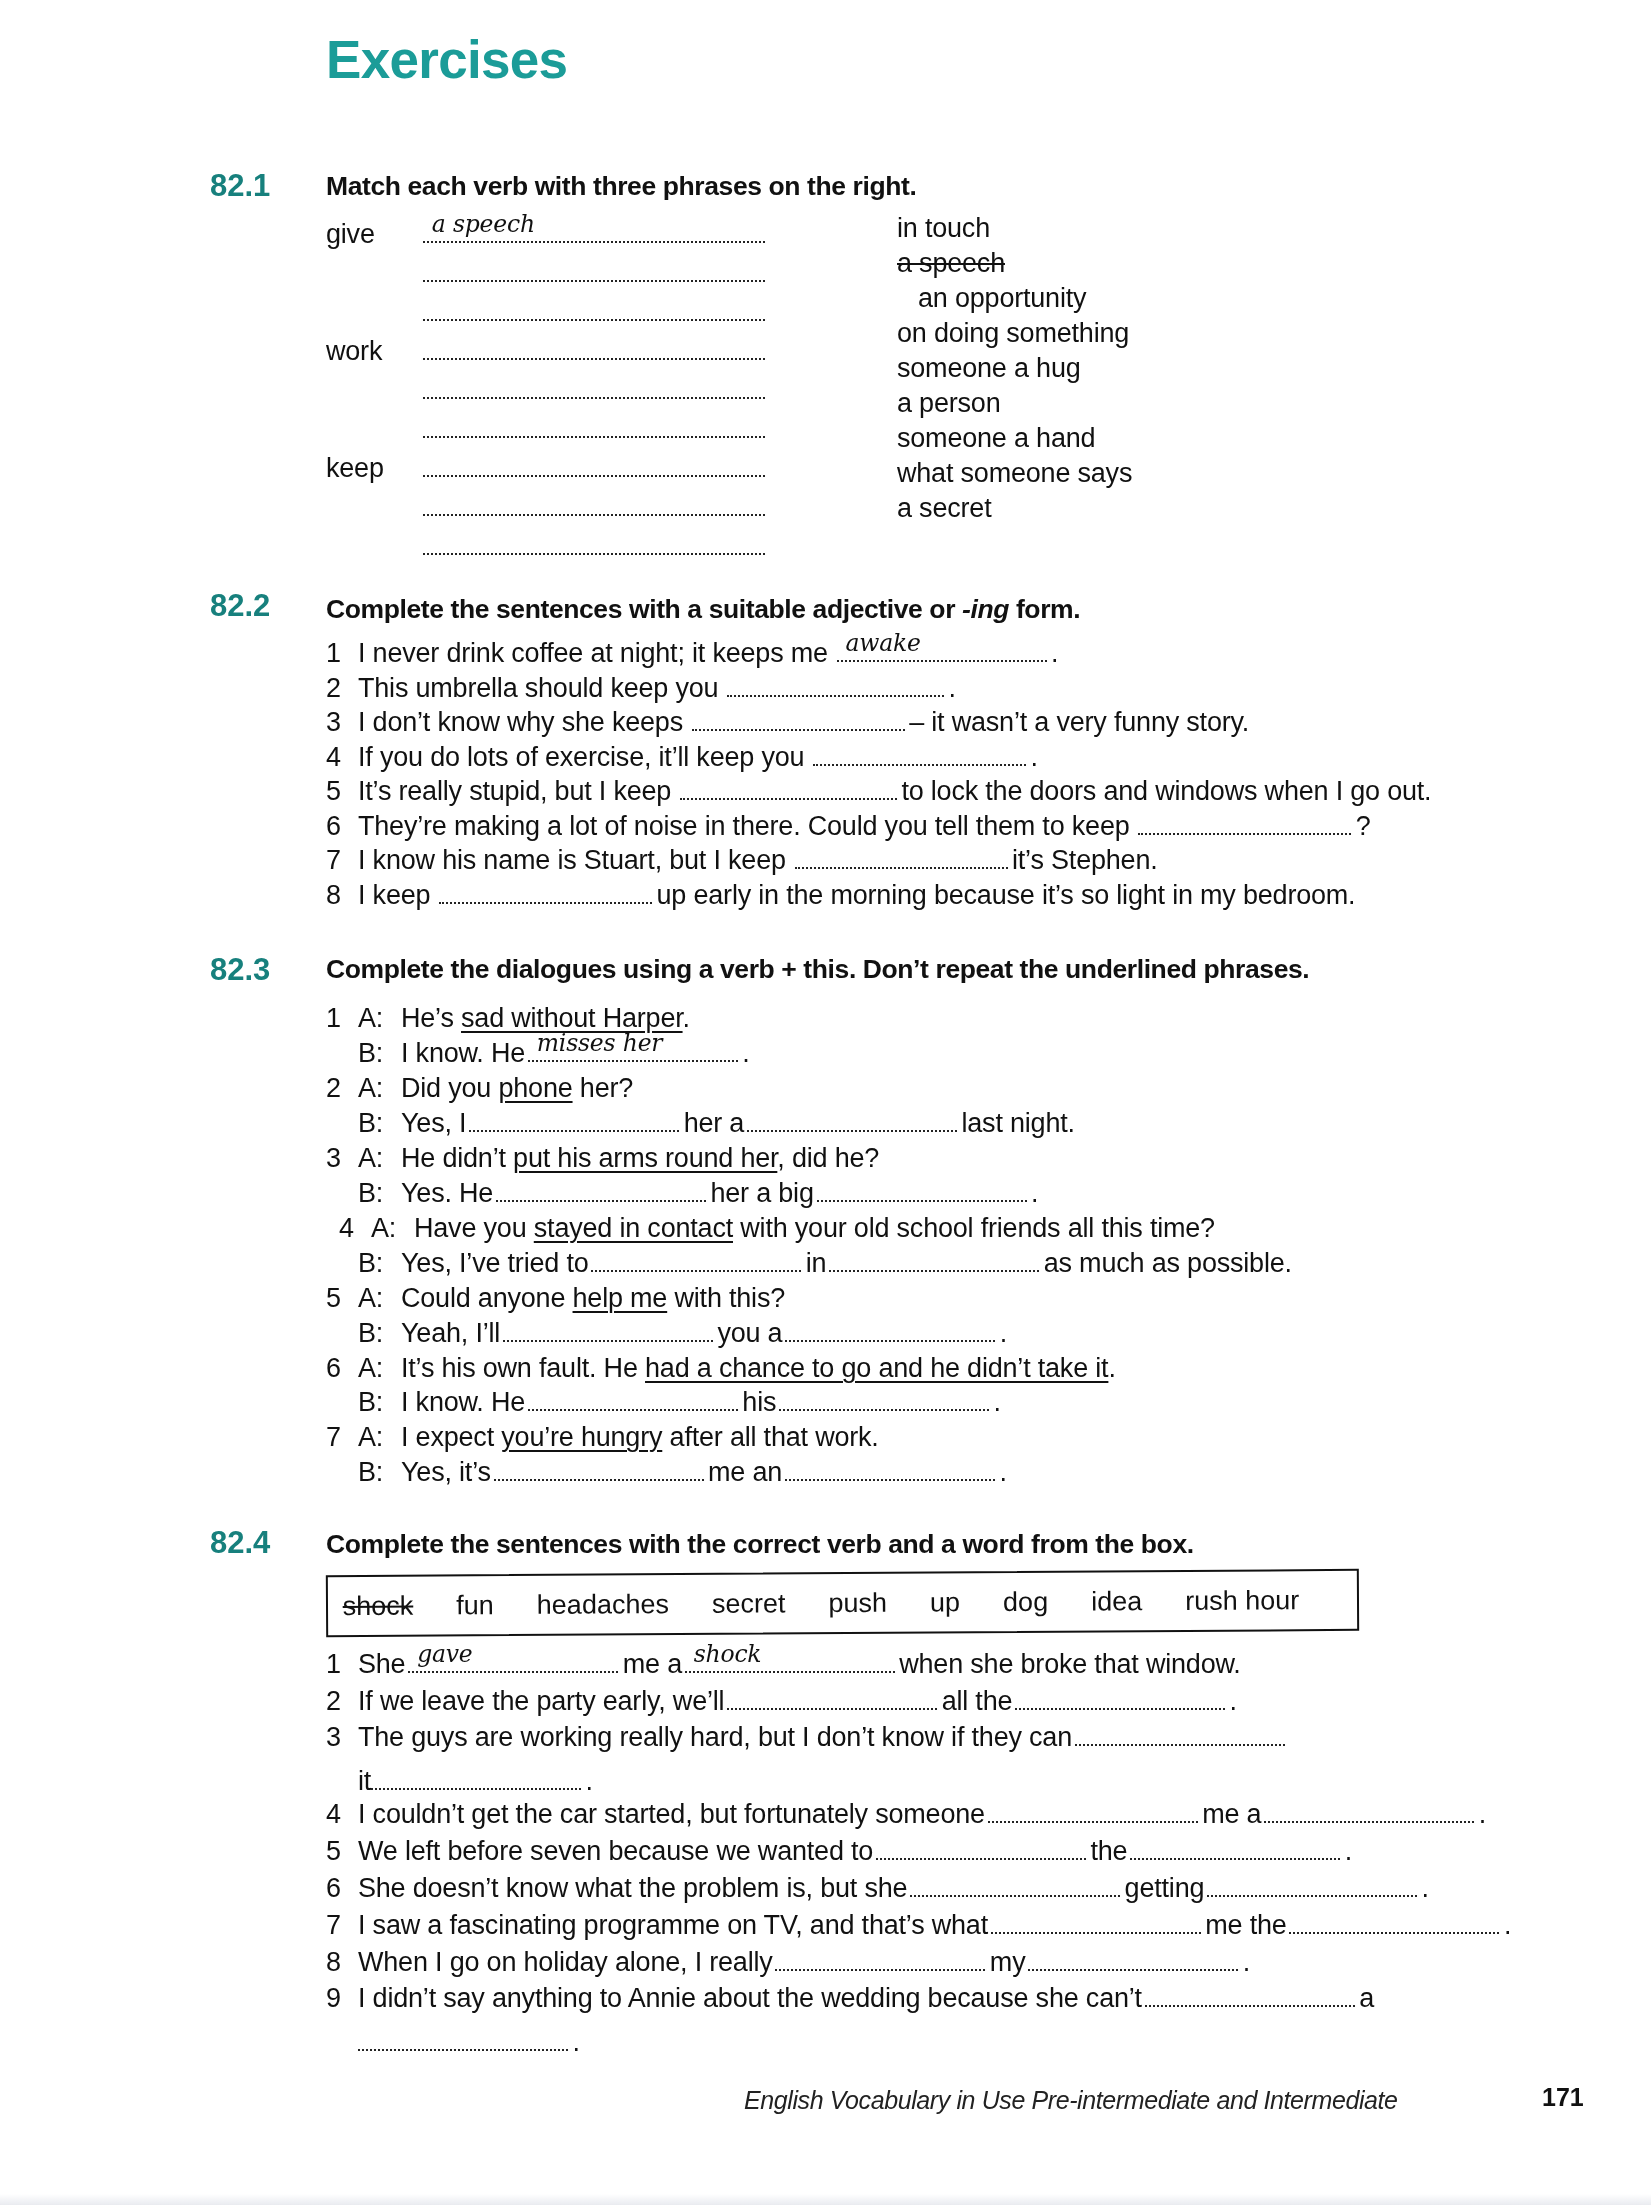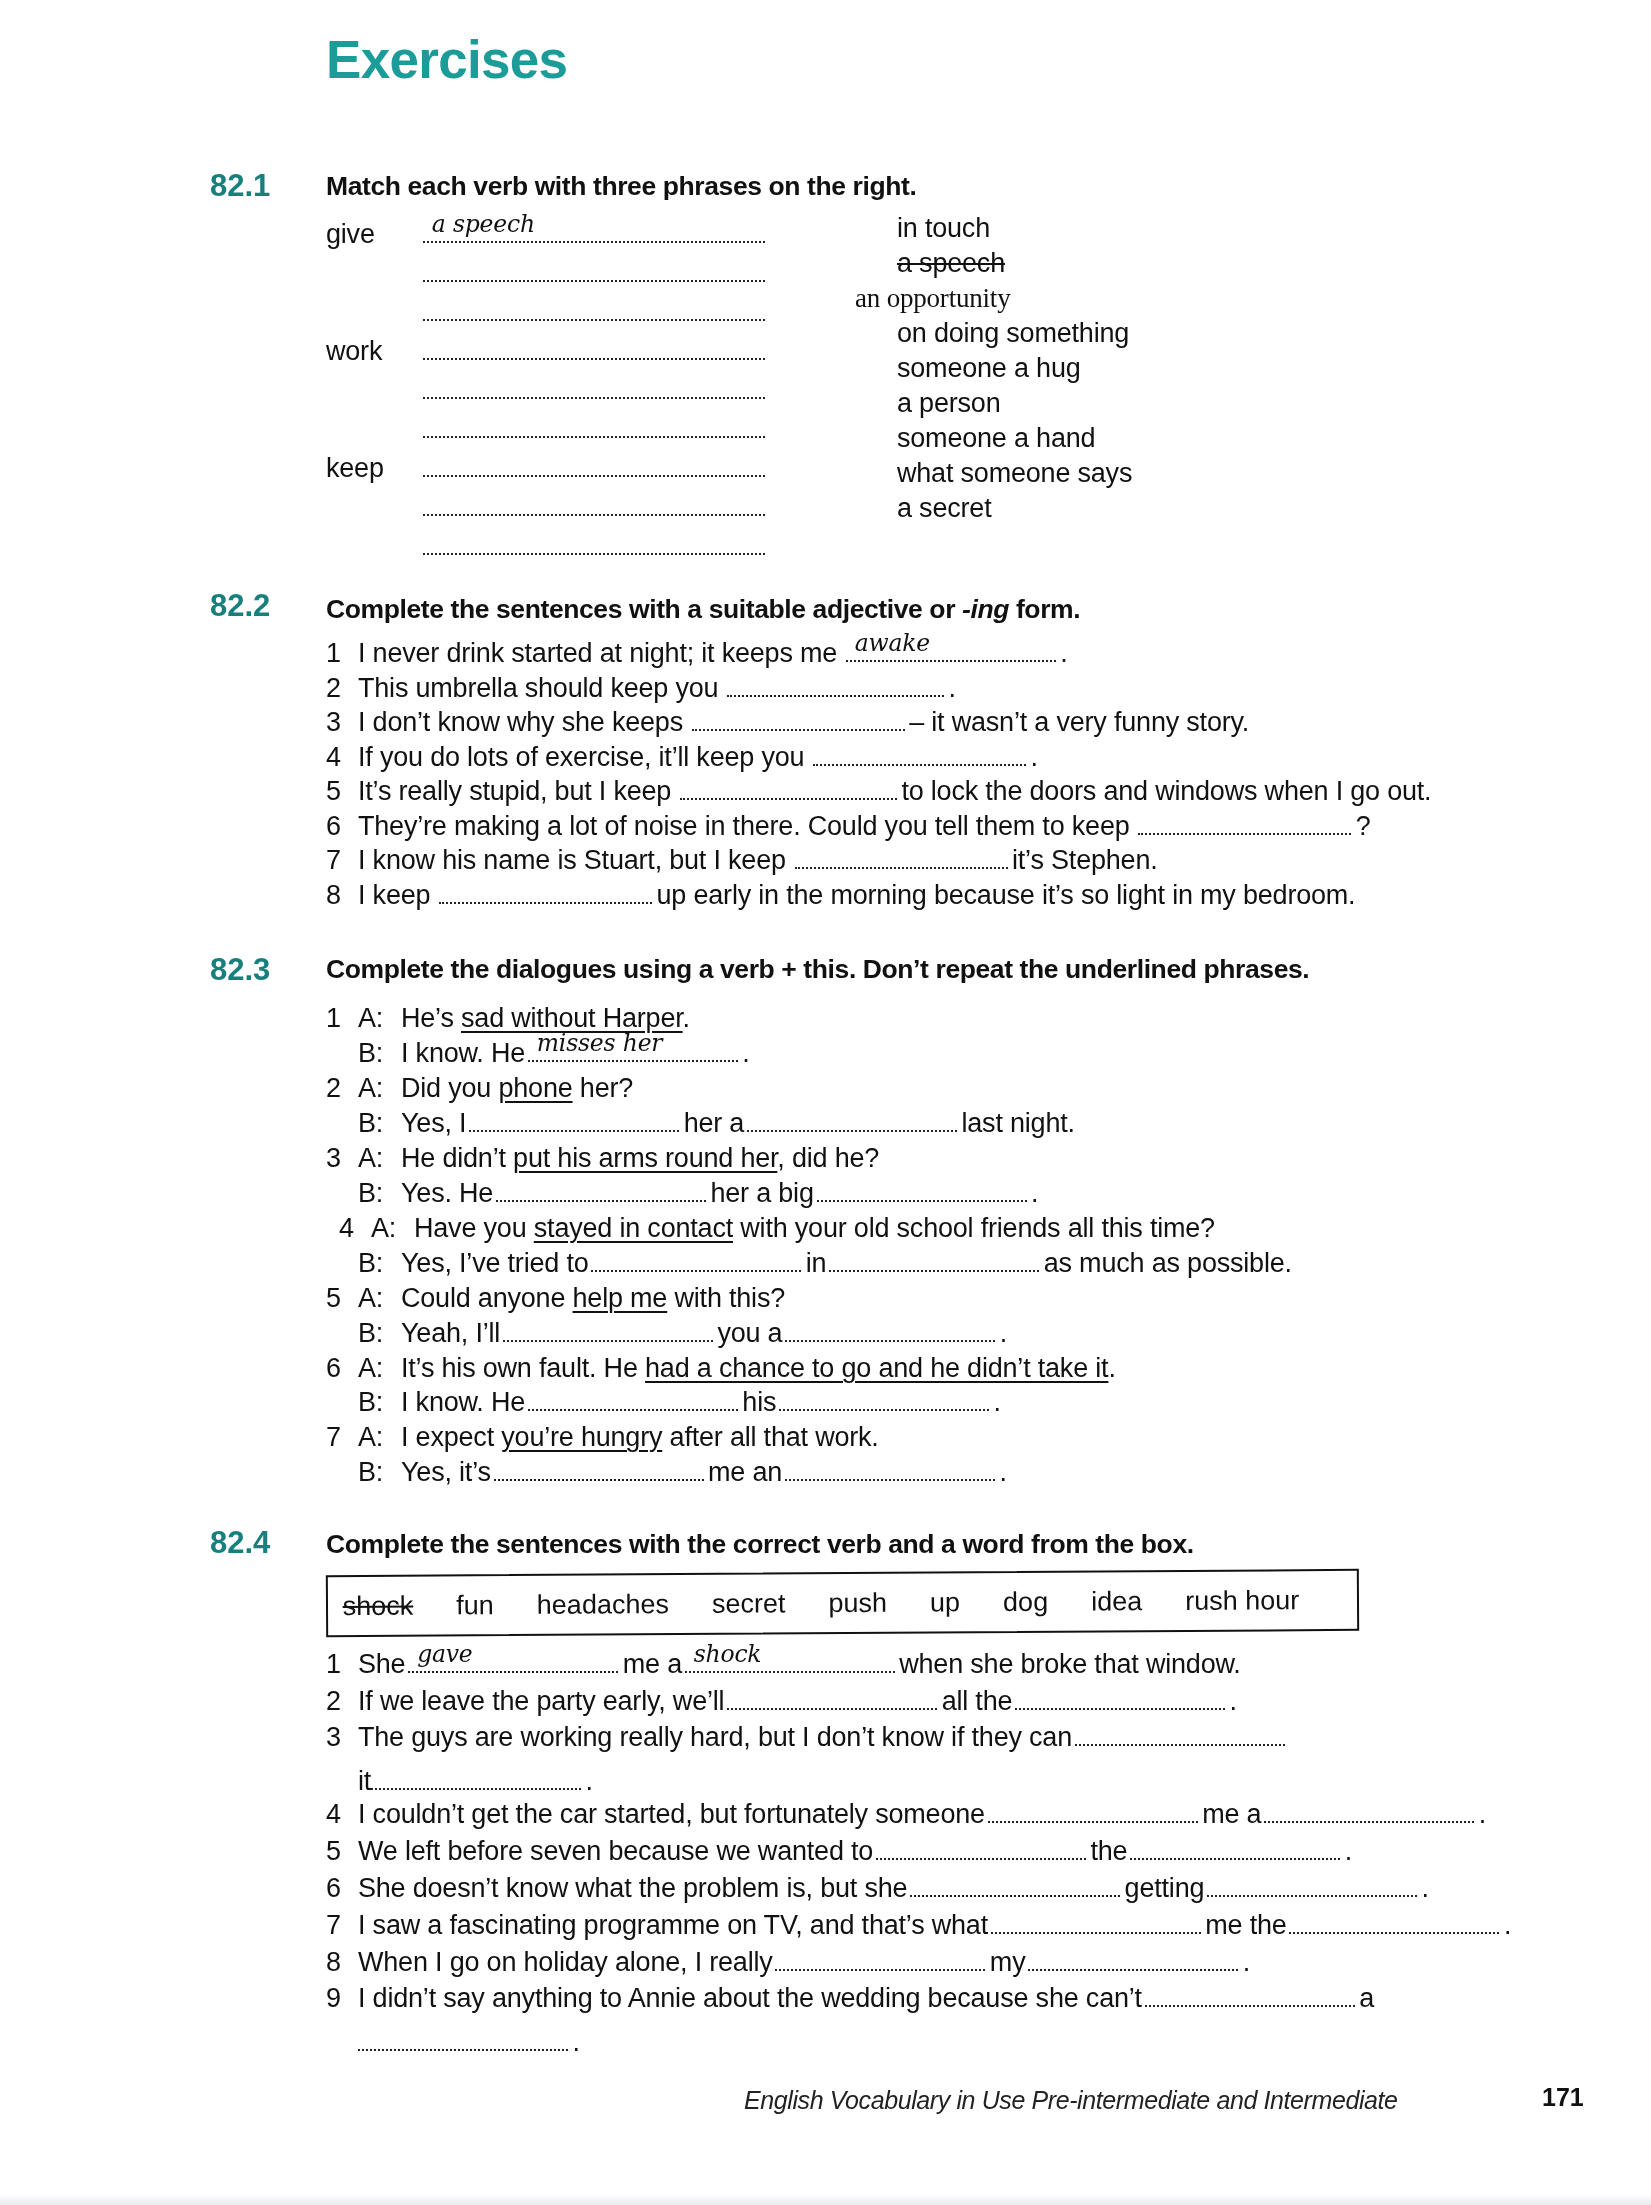--- a/index.html
+++ b/index.html
@@ -52,33 +52,33 @@
     <div class="abs txt" style="left: 423px; top: 375px;"><span class="blank" style="width: 342px;"></span></div>
     <div class="abs txt" style="left: 423px; top: 414px;"><span class="blank" style="width: 342px;"></span></div>
     <div class="abs txt" style="left: 326px; top: 453px;">keep</div>
     <div class="abs txt" style="left: 423px; top: 453px;"><span class="blank" style="width: 342px;"></span></div>
     <div class="abs txt" style="left: 423px; top: 492px;"><span class="blank" style="width: 342px;"></span></div>
     <div class="abs txt" style="left: 423px; top: 531px;"><span class="blank" style="width: 342px;"></span></div>
   </div>
 <div id="ex1-right">
     <div class="abs txt" style="left: 897px; top: 213px;">in touch</div>
     <div class="abs txt strike" style="left: 897px; top: 248px;">a speech</div>
-    <div class="abs txt" style="left: 855px; top: 283px; font-family: Liberation Serif, serif;">an opportunity</div>
+    <div class="abs txt" style="left: 918px; top: 283px;">an opportunity</div>
     <div class="abs txt" style="left: 897px; top: 318px;">on doing something</div>
     <div class="abs txt" style="left: 897px; top: 353px;">someone a hug</div>
     <div class="abs txt" style="left: 897px; top: 388px;">a person</div>
     <div class="abs txt" style="left: 897px; top: 423px;">someone a hand</div>
     <div class="abs txt" style="left: 897px; top: 458px;">what someone says</div>
     <div class="abs txt" style="left: 897px; top: 493px;">a secret</div>
   </div>
 
 <div class="abs ex-num" style="top:588px">82.2</div>
 <div class="abs ex-head" style="top:594px"><span>Complete the sentences with a suitable adjective or </span><i>-ing</i><span> form.</span></div>
 <div id="ex2-items">
-    <div class="abs txt" style="left: 326px; top: 638px;"><span class="n">1</span><span>I never drink started at night; it keeps me</span><span style="display: inline-block; width: 8.8px;"></span><span class="blank" style="width: 210px;"><span class="hand">awake</span></span><span style="display: inline-block; width: 4.4px;"></span><span>.</span></div>
+    <div class="abs txt" style="left: 326px; top: 638px;"><span class="n">1</span><span>I never drink coffee at night; it keeps me</span><span style="display: inline-block; width: 8.8px;"></span><span class="blank" style="width: 210px;"><span class="hand">awake</span></span><span style="display: inline-block; width: 4.4px;"></span><span>.</span></div>
     <div class="abs txt" style="left: 326px; top: 673px;"><span class="n">2</span><span>This umbrella should keep you</span><span style="display: inline-block; width: 8.8px;"></span><span class="blank" style="width: 217px;"></span><span style="display: inline-block; width: 4.4px;"></span><span>.</span></div>
     <div class="abs txt" style="left: 326px; top: 707px;"><span class="n">3</span><span>I don’t know why she keeps</span><span style="display: inline-block; width: 8.8px;"></span><span class="blank" style="width: 213px;"></span><span style="display: inline-block; width: 4.4px;"></span><span>– it wasn’t a very funny story.</span></div>
     <div class="abs txt" style="left: 326px; top: 742px;"><span class="n">4</span><span>If you do lots of exercise, it’ll keep you</span><span style="display: inline-block; width: 8.8px;"></span><span class="blank" style="width: 213px;"></span><span style="display: inline-block; width: 4.4px;"></span><span>.</span></div>
     <div class="abs txt" style="left: 326px; top: 776px;"><span class="n">5</span><span>It’s really stupid, but I keep</span><span style="display: inline-block; width: 8.8px;"></span><span class="blank" style="width: 217px;"></span><span style="display: inline-block; width: 4.4px;"></span><span>to lock the doors and windows when I go out.</span></div>
     <div class="abs txt" style="left: 326px; top: 811px;"><span class="n">6</span><span>They’re making a lot of noise in there. Could you tell them to keep</span><span style="display: inline-block; width: 8.8px;"></span><span class="blank" style="width: 213px;"></span><span style="display: inline-block; width: 4.4px;"></span><span>?</span></div>
     <div class="abs txt" style="left: 326px; top: 845px;"><span class="n">7</span><span>I know his name is Stuart, but I keep</span><span style="display: inline-block; width: 8.8px;"></span><span class="blank" style="width: 213px;"></span><span style="display: inline-block; width: 4.4px;"></span><span>it’s Stephen.</span></div>
     <div class="abs txt" style="left: 326px; top: 880px;"><span class="n">8</span><span>I keep</span><span style="display: inline-block; width: 8.8px;"></span><span class="blank" style="width: 213px;"></span><span style="display: inline-block; width: 4.4px;"></span><span>up early in the morning because it’s so light in my bedroom.</span></div>
   </div>
 
 <div class="abs ex-num" style="top:952px">82.3</div>

